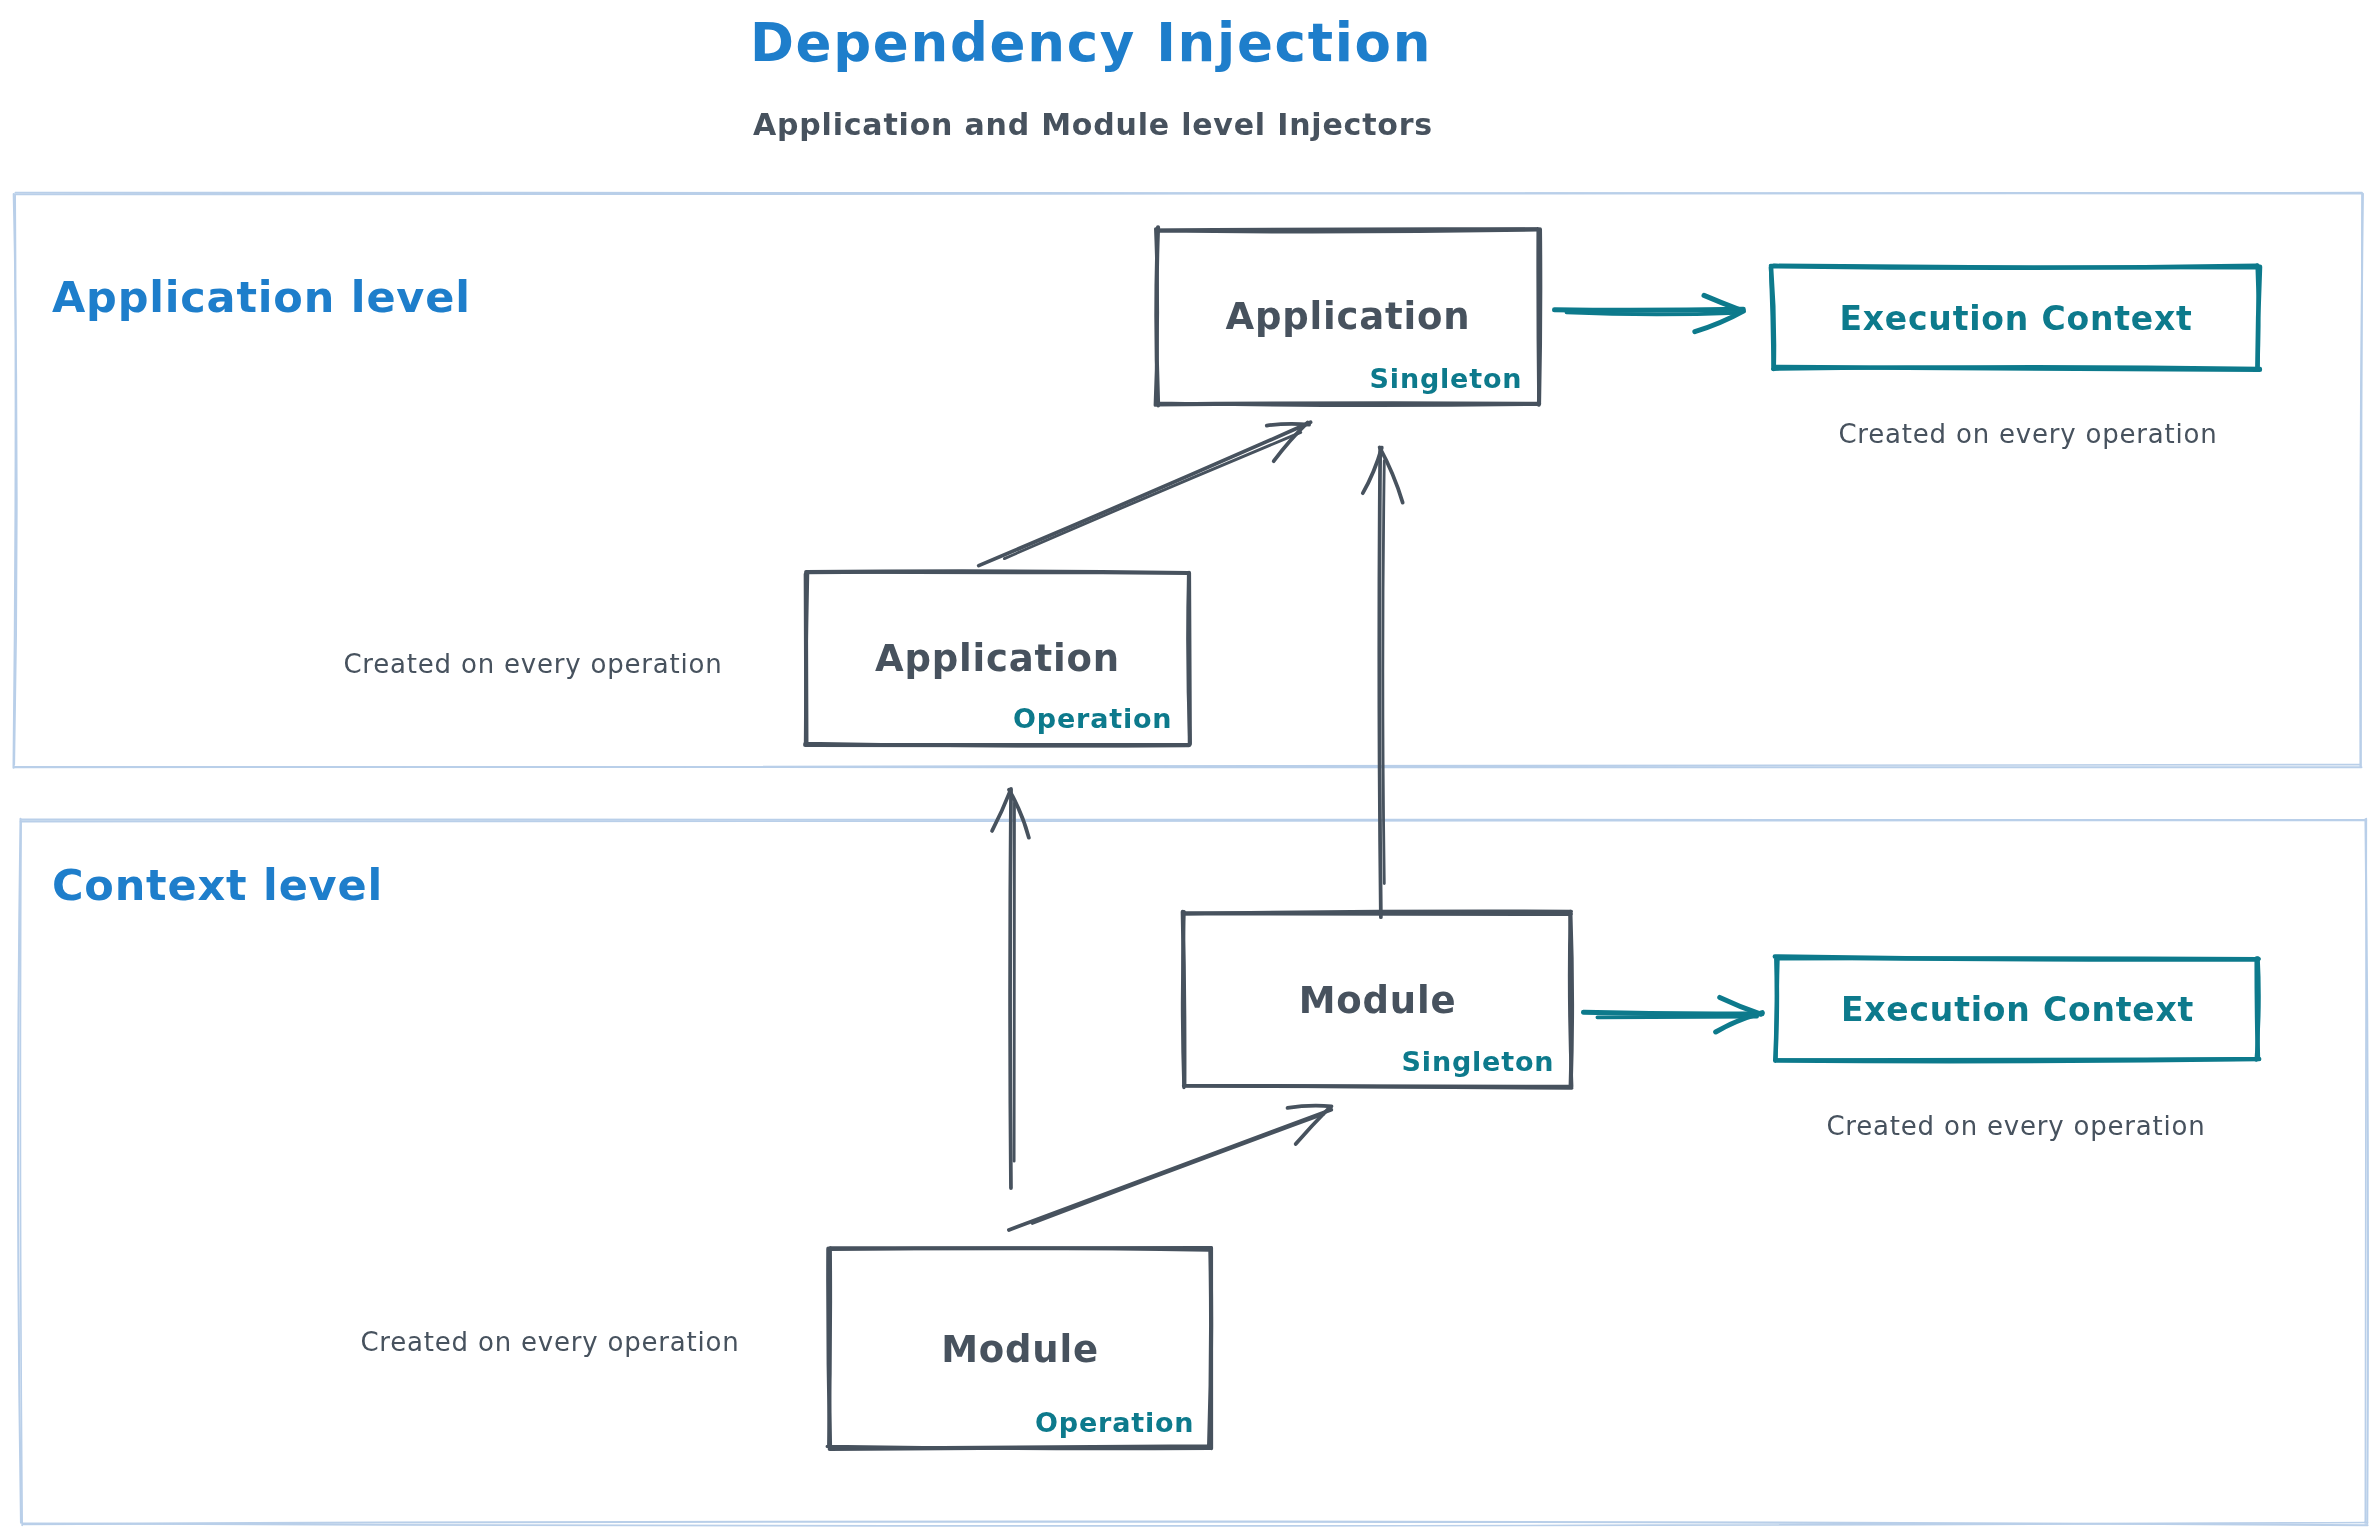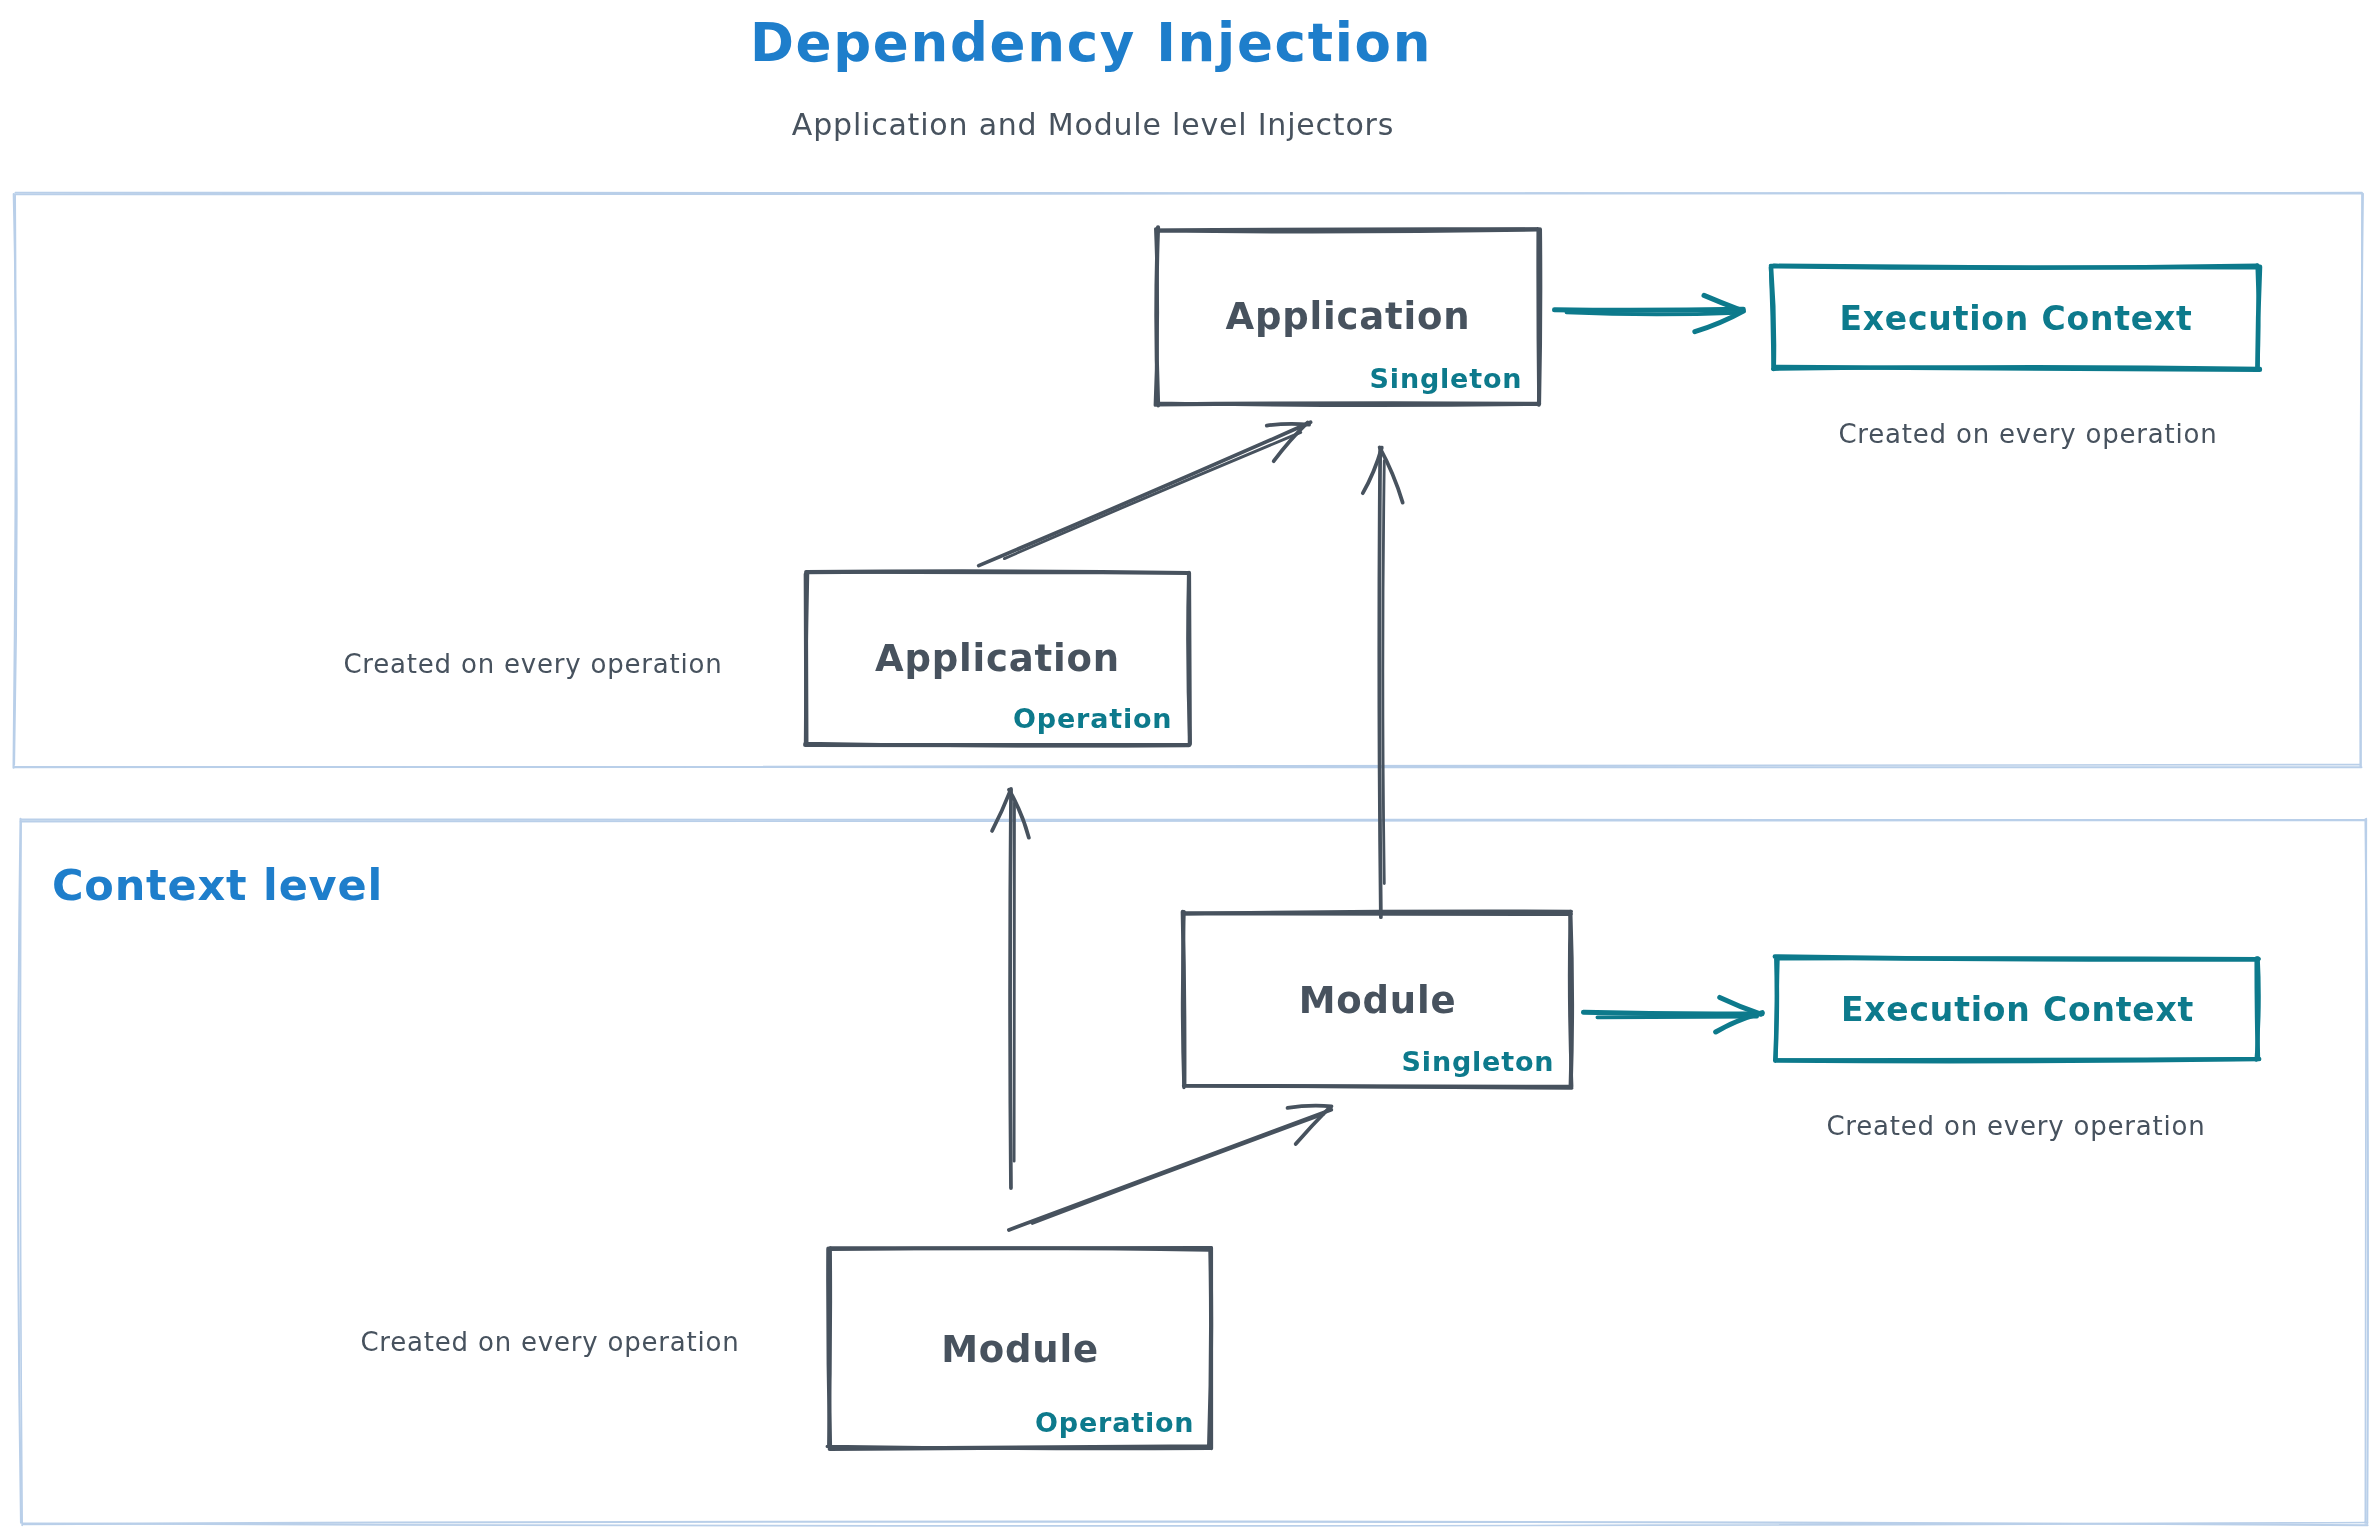--- a/index.html
+++ b/index.html
@@ -14,21 +14,21 @@
   .ink-stroke{stroke:var(--ink);}
   .teal-stroke{stroke:var(--teal);}
   .sect-stroke{stroke:var(--section);}
   .title{
     position:absolute;left:1091px;top:11.7px;transform:translateX(-50%);
     font-size:53px;font-weight:bold;letter-spacing:1.7px;color:var(--blue);
     white-space:nowrap;
   }
   .subtitle{
     position:absolute;left:1093px;top:107px;transform:translateX(-50%);
-    font-size:30px;color:var(--ink);letter-spacing:0.8px;white-space:nowrap;
+    font-size:30px;color:var(--ink);letter-spacing:0.8px;white-space:nowrap;font-weight:bold;
   }
   .section-label{
     position:absolute;left:52px;
     font-size:43px;font-weight:600;color:var(--blue);
     letter-spacing:0.8px;white-space:nowrap;
   }
   .node{
     position:absolute;display:flex;align-items:center;justify-content:center;
   }
   .node-title{
@@ -92,20 +92,21 @@
       <path d="M2090.1 372.4 Q2067.2 363.8 2046.0 354.7 " class="teal-stroke" stroke-width="6" fill="none" stroke-linecap="round" stroke-linejoin="round"></path>
       <path d="M1901.3 1215.4 Q2008.0 1218.3 2115.6 1217.3 " class="teal-stroke" stroke-width="6" fill="none" stroke-linecap="round" stroke-linejoin="round"></path>
       <path d="M1918.0 1221.6 Q2012.5 1221.4 2109.7 1220.7 " class="teal-stroke" stroke-width="4.5" fill="none" stroke-linecap="round" stroke-linejoin="round"></path>
       <path d="M2116.0 1216.0 Q2085.0 1224.5 2060.0 1239.2 " class="teal-stroke" stroke-width="6" fill="none" stroke-linecap="round" stroke-linejoin="round"></path>
       <path d="M2114.2 1217.8 Q2089.2 1209.1 2064.9 1197.7 " class="teal-stroke" stroke-width="6" fill="none" stroke-linecap="round" stroke-linejoin="round"></path>
     </svg>
 
   <div class="title">Dependency Injection</div>
   <div class="subtitle">Application and Module level Injectors</div>
 
+  <div class="section-label" style="top:272px;">Application level</div>
   <div class="section-label" style="top:860px;">Context level</div>
 
   <div class="node" style="left:1157px;top:229px;width:382px;height:175px;">
     <div class="node-title">Application</div>
     <div class="node-scope">Singleton</div>
   </div>
 
   <div class="node" style="left:806px;top:573px;width:383px;height:171px;">
     <div class="node-title">Application</div>
     <div class="node-scope">Operation</div>

